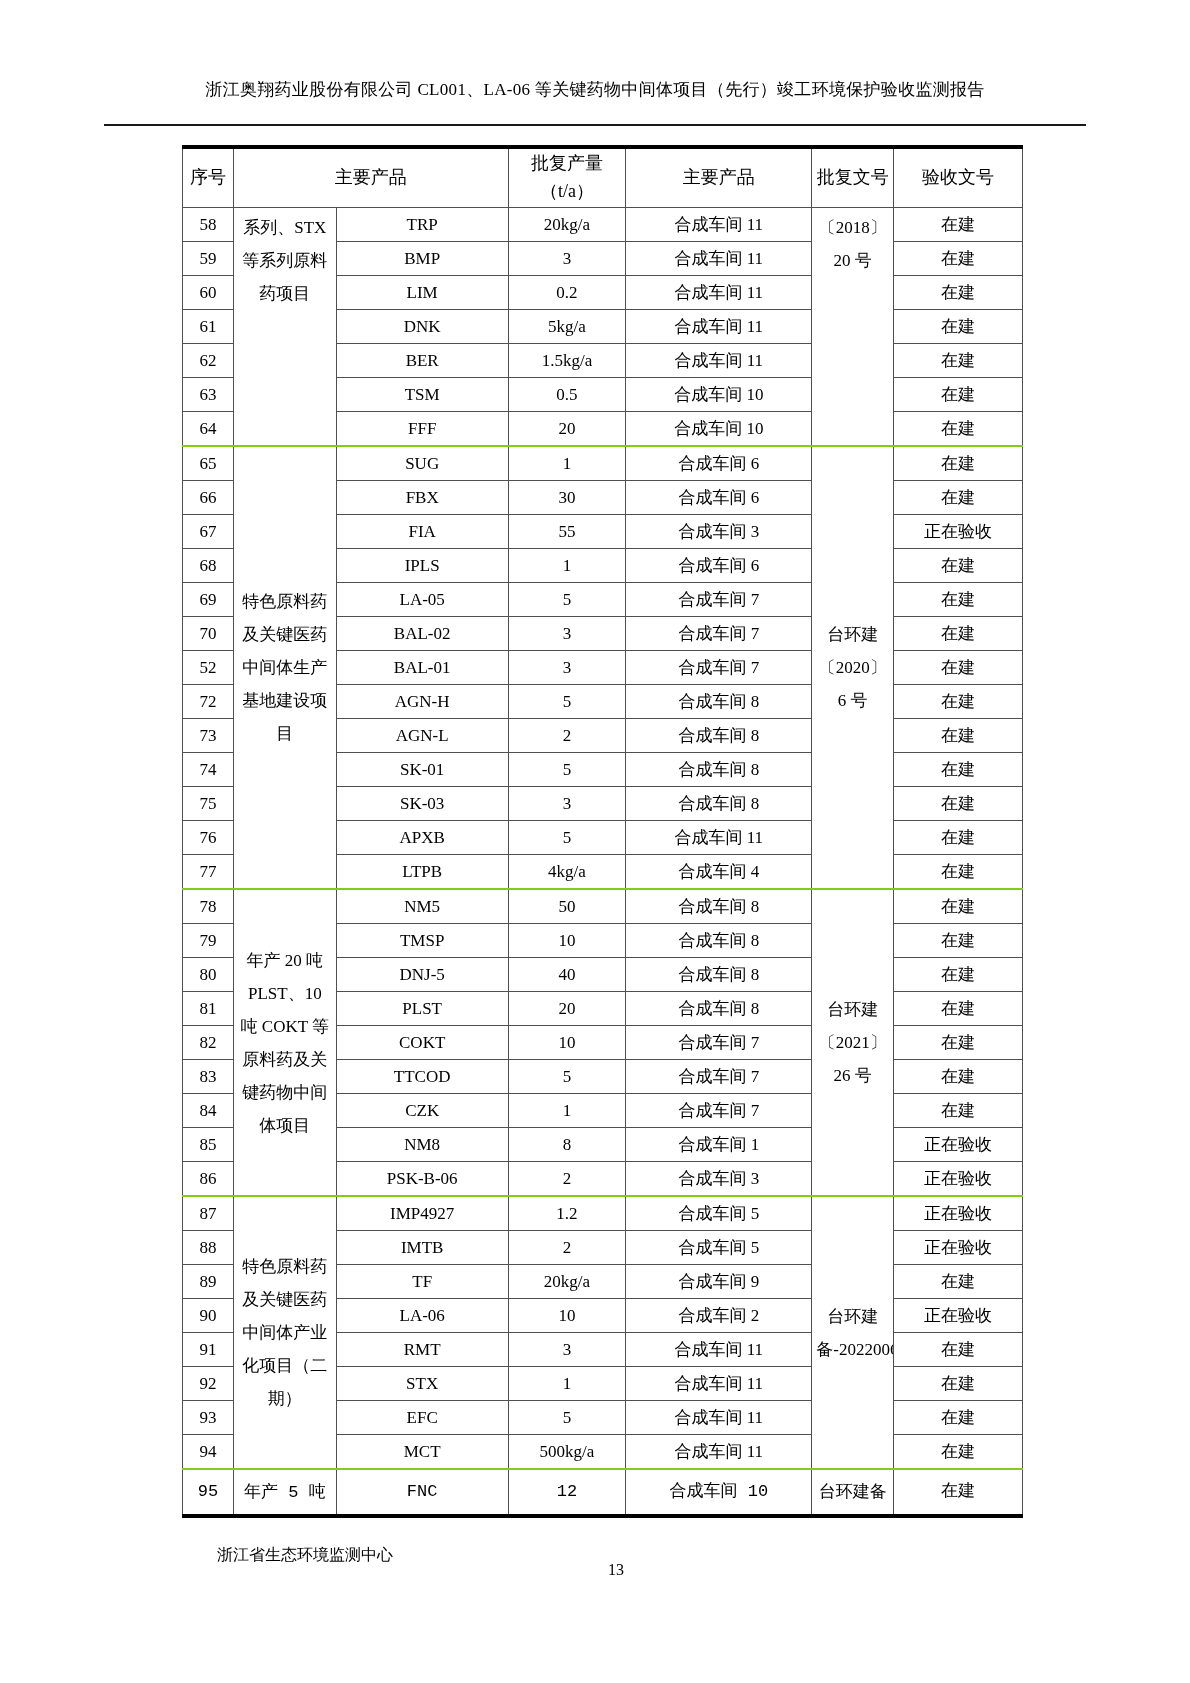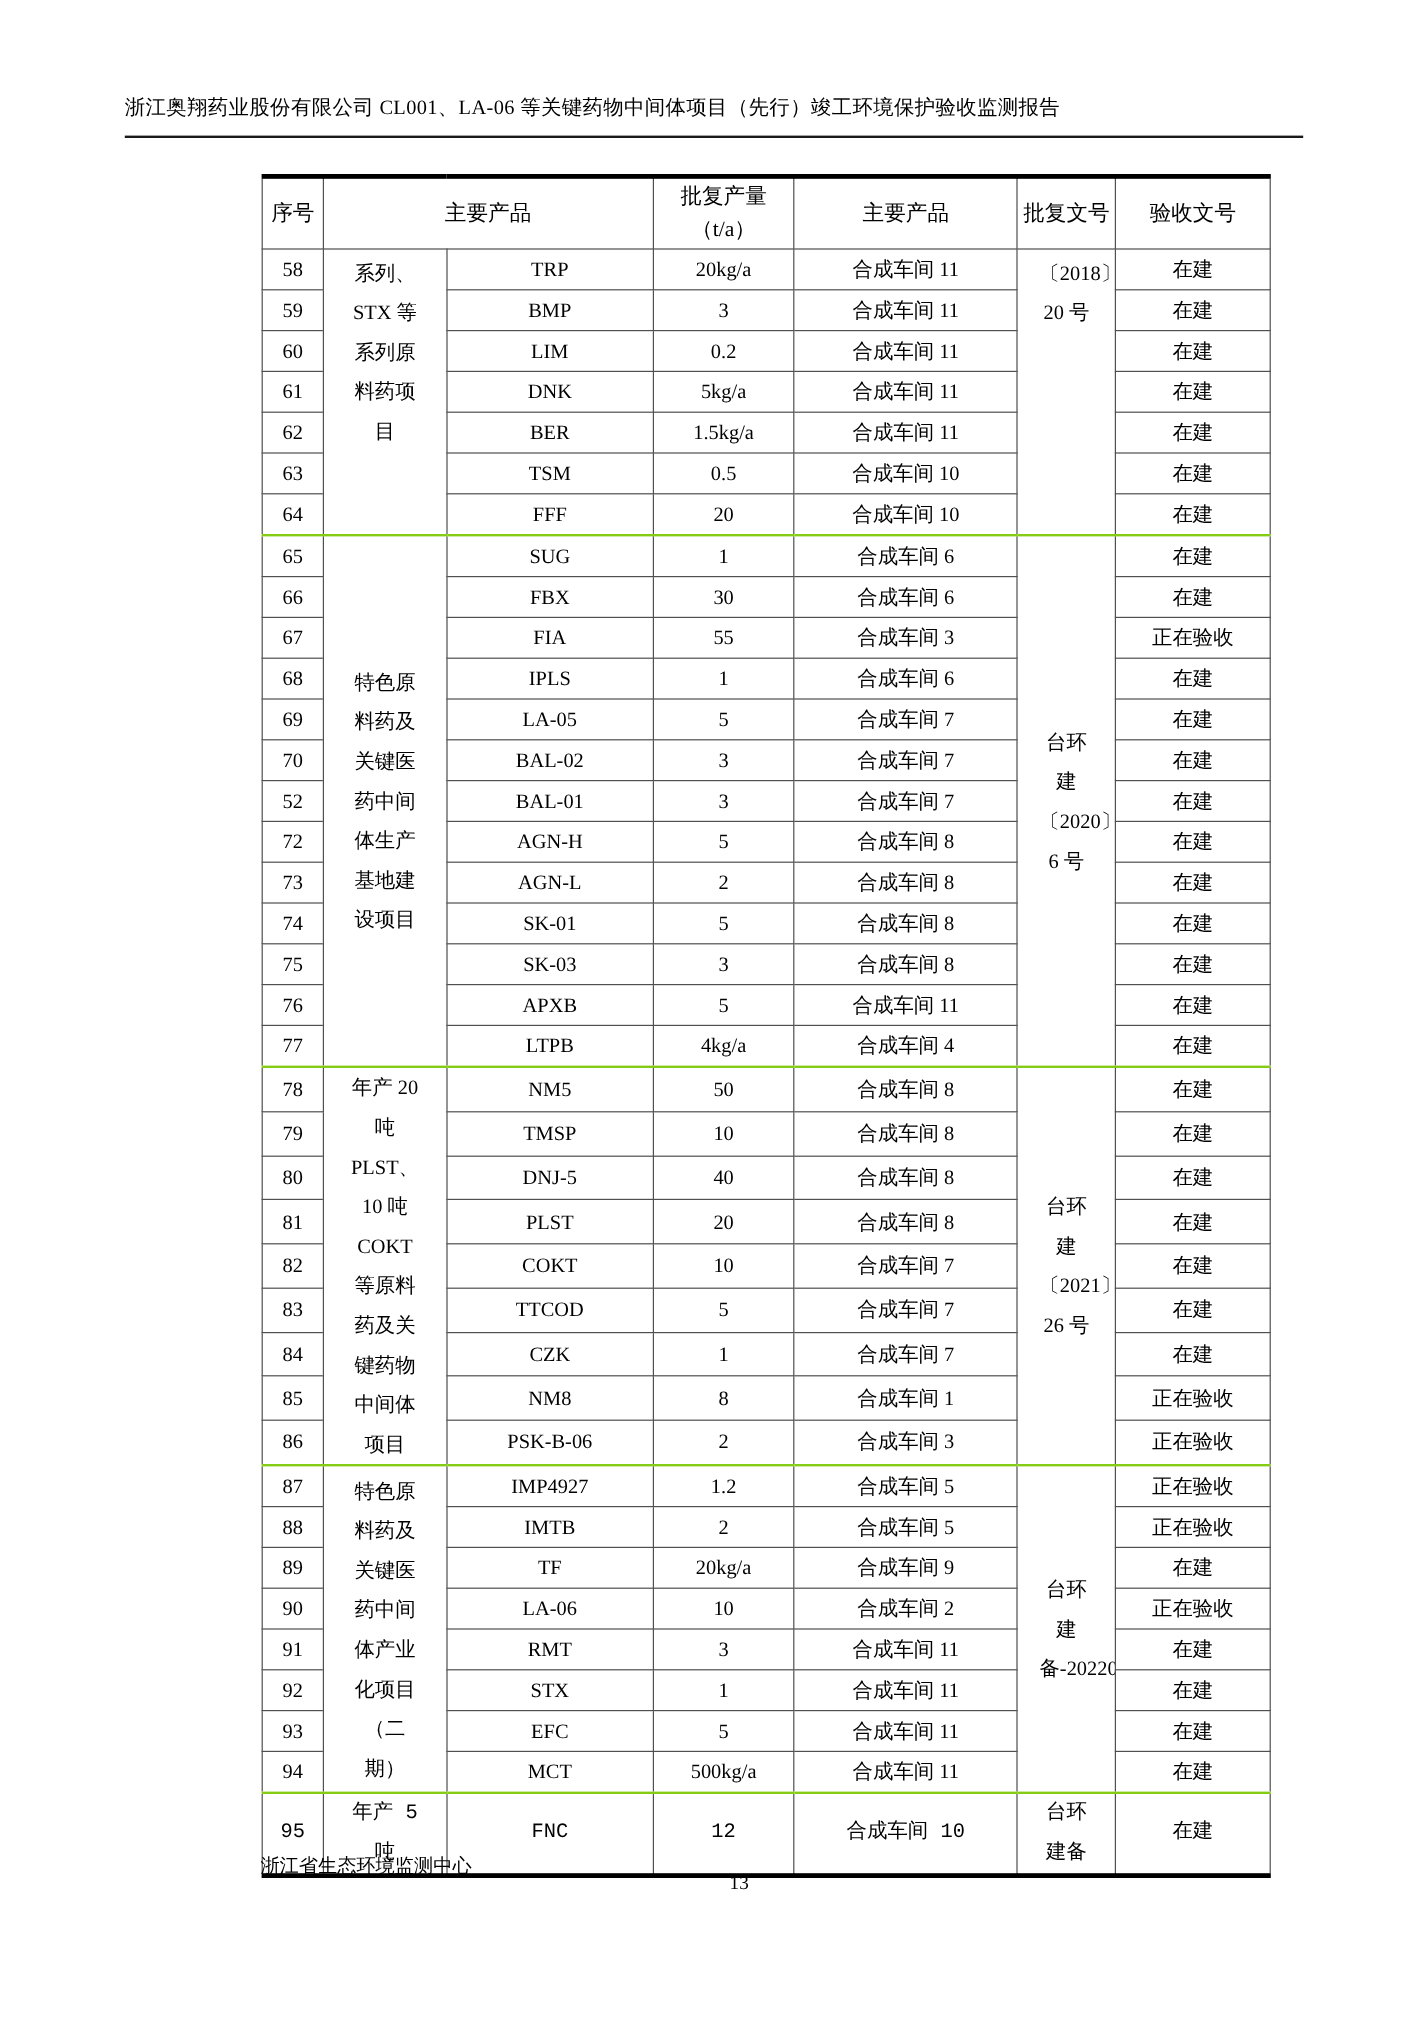--- a/index.html
+++ b/index.html
@@ -7,52 +7,52 @@
     width: 1190px; height: 1683px;
     background: #ffffff;
     position: relative;
     font-family: "Liberation Serif", "DejaVu Serif", serif;
     color: #000;
   }
   .page-header {
     position: absolute;
     top: 78px; left: 104px;
     width: 982px;
+    text-align: center;
     font-size: 17px;
     letter-spacing: 0.3px;
-    padding-bottom: 12px;
+    padding-bottom: 23px;
     border-bottom: 2px solid #1a1a1a;
     white-space: nowrap;
   }
   table.doc-table {
     position: absolute;
     top: 145px; left: 182px;
     width: 841px;
     border-collapse: collapse;
     table-layout: fixed;
     font-size: 17px;
     border-top: 4px solid #000;
     border-bottom: 4px solid #000;
-    margin-left: 36px;
   }
   .doc-table th, .doc-table td {
     border: 1px solid #4f4f4f;
     text-align: center;
     vertical-align: middle;
     padding: 0 3px;
     overflow: hidden;
   }
   .doc-table th {
     height: 58px;
     font-size: 18px;
     font-weight: normal;
     line-height: 1.55;
   }
   .doc-table td { height: 33px; line-height: 1.25; }
-  .doc-table td.c-group, .doc-table td.c-approval { line-height: 33px; padding: 0 18px; }
+  .doc-table td.c-group, .doc-table td.c-approval { line-height: 33px; padding: 0 4px; }
   .doc-table td.valign-top { vertical-align: top; padding-top: 3px; }
   .doc-table tr.group-start td { border-top: 2px solid #84cc16; }
   .doc-table tr.last-row td { height: 44px; font-family: Liberation Mono, monospace; }
   th.capacity-head { white-space: pre-line; }
   .page-footer {
     position: absolute;
     top: 1545px; left: 0; width: 1190px;
     font-size: 16px;
   }
   .footer-org { position: absolute; left: 217px; top: 0; }

